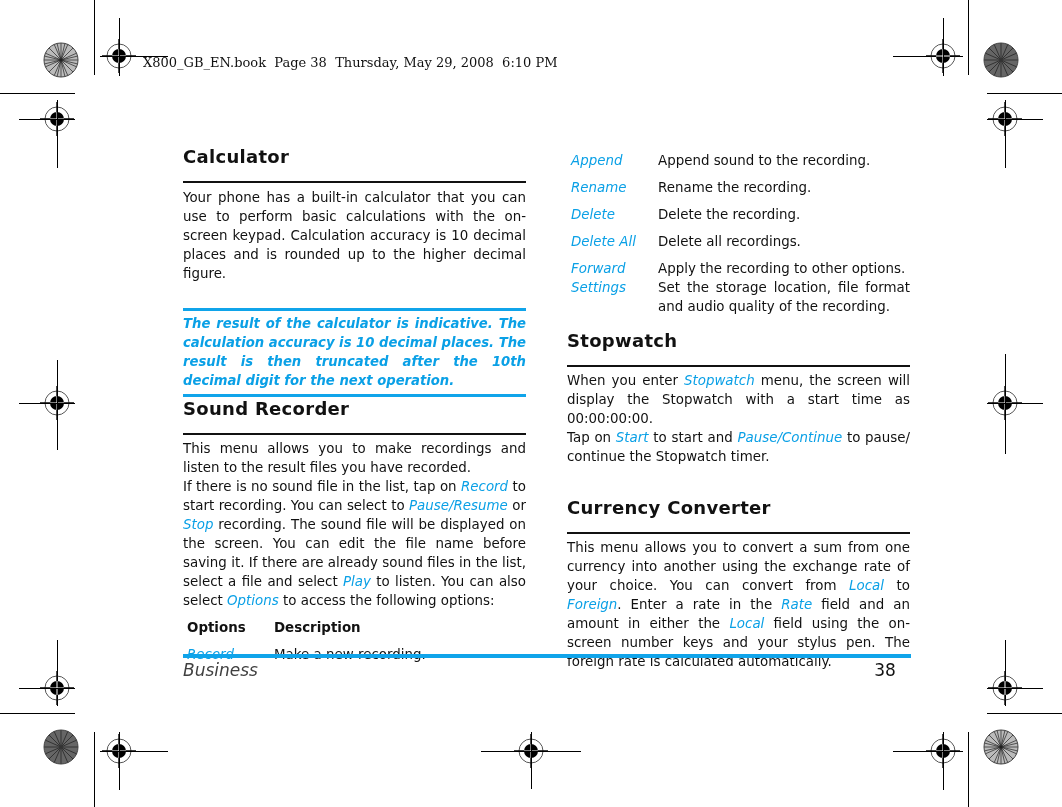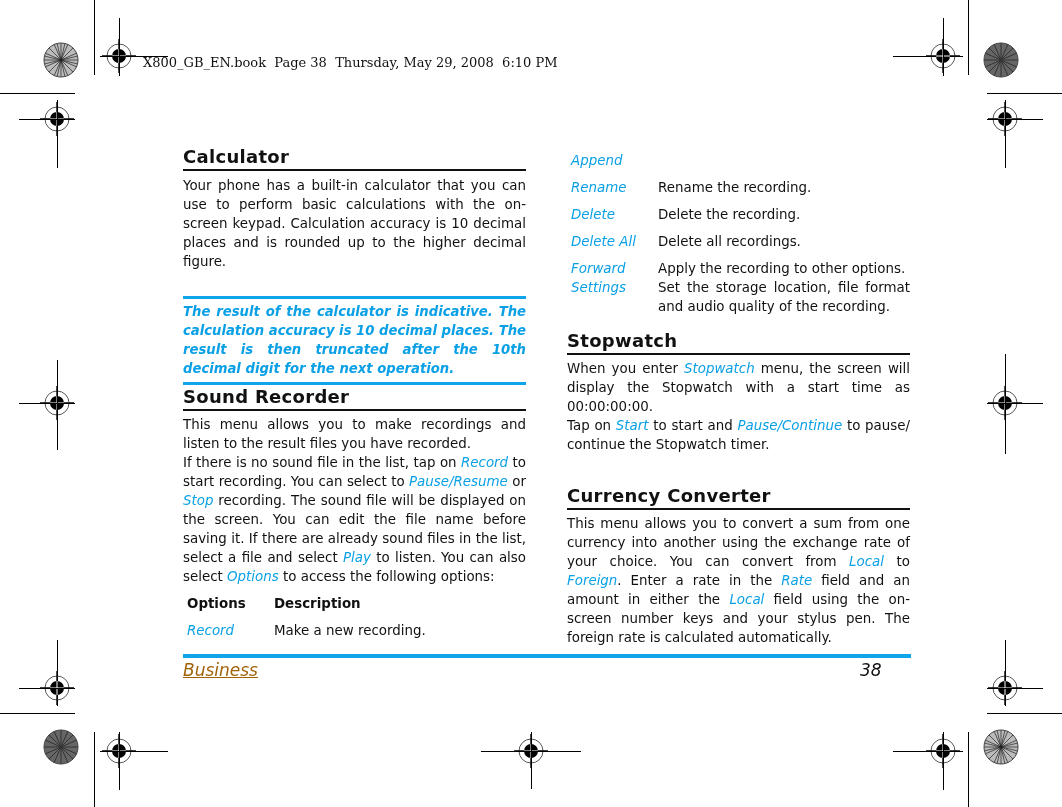--- a/index.html
+++ b/index.html
@@ -15,40 +15,40 @@
   .slug {
     position: absolute; left: 143px; top: 55px;
     font-family: "DejaVu Serif", "Liberation Serif", serif;
     font-size: 13px; color: #111; letter-spacing: 0px; white-space: pre;
   }
   .col { position: absolute; width: 343px; }
   .colL { left: 183px; }
   .colR { left: 567px; }
   h2 {
     margin: 0; font-size: 18px; font-weight: bold; color: #111;
-    border-bottom: 2px solid #111; padding-bottom: 2px; letter-spacing: 0.3px;
+    border-bottom: 2px solid #111; padding-bottom: 14px; letter-spacing: 0.3px;
   }
   p {
     margin: 0; font-size: 13.4px; line-height: 19px; text-align: justify; color: #111;
   }
   .kw { color: #0aa0e6; font-style: italic; }
   .note {
     border-top: 3px solid #10a4ea; border-bottom: 3px solid #10a4ea;
     padding: 3px 0 4px 0;
   }
   .note p {
     color: #0aa0e6; font-style: italic; font-weight: bold; font-size: 13.2px; line-height: 19px;
   }
   .opt-row { display: flex; font-size: 13.4px; line-height: 19px; justify-content: space-between; }
   .opt-name { width: 87px; flex: none; color: #0aa0e6; font-style: italic; }
   .opt-desc { flex: 1; text-align: justify; color: #111; }
   .opt-head .opt-name, .opt-head .opt-desc { color: #111; font-style: normal; font-weight: bold; }
   .footer-bar { position: absolute; left: 183px; top: 654px; width: 728px; height: 4px; background: #10a4ea; }
-  .footer-left { position: absolute; left: 183px; top: 660px; font-size: 17px; font-style: italic; color: #a16207; text-decoration: underline; }
-  .footer-right { position: absolute; left: 860px; width: 50px; text-align: left; top: 660px; font-size: 17px; font-style: italic; color: #111; }
+  .footer-left { position: absolute; left: 183px; top: 660px; font-size: 17px; font-style: italic; color: #404040; }
+  .footer-right { position: absolute; left: 860px; width: 50px; text-align: center; top: 660px; font-size: 17px; color: #111; }
 </style>
 </head>
 <body>
 
 <svg width="0" height="0" style="position:absolute">
   <defs>
     <symbol id="regmark" viewBox="0 0 34 34">
       <circle cx="17" cy="17" r="12" fill="none" stroke="#555" stroke-width="1"></circle>
       <circle cx="17" cy="17" r="7" fill="#000"></circle>
       <line x1="0" y1="17" x2="34" y2="17" stroke="#000" stroke-width="1.4"></line>
@@ -202,20 +202,21 @@
         <span class="opt-desc">Make a new recording.</span>
       </div>
     </div>
   </section>
 </div>
 
 <div class="col colR" style="top:151px">
   <div style="padding-left:4px">
     <div class="opt-row" style="margin-bottom:8px">
       <span class="opt-name">Append</span>
+      <span class="opt-desc">Append sound to the recording.</span>
     </div>
     <div class="opt-row" style="margin-bottom:8px">
       <span class="opt-name">Rename</span>
       <span class="opt-desc">Rename the recording.</span>
     </div>
     <div class="opt-row" style="margin-bottom:8px">
       <span class="opt-name">Delete</span>
       <span class="opt-desc">Delete the recording.</span>
     </div>
     <div class="opt-row" style="margin-bottom:8px">

